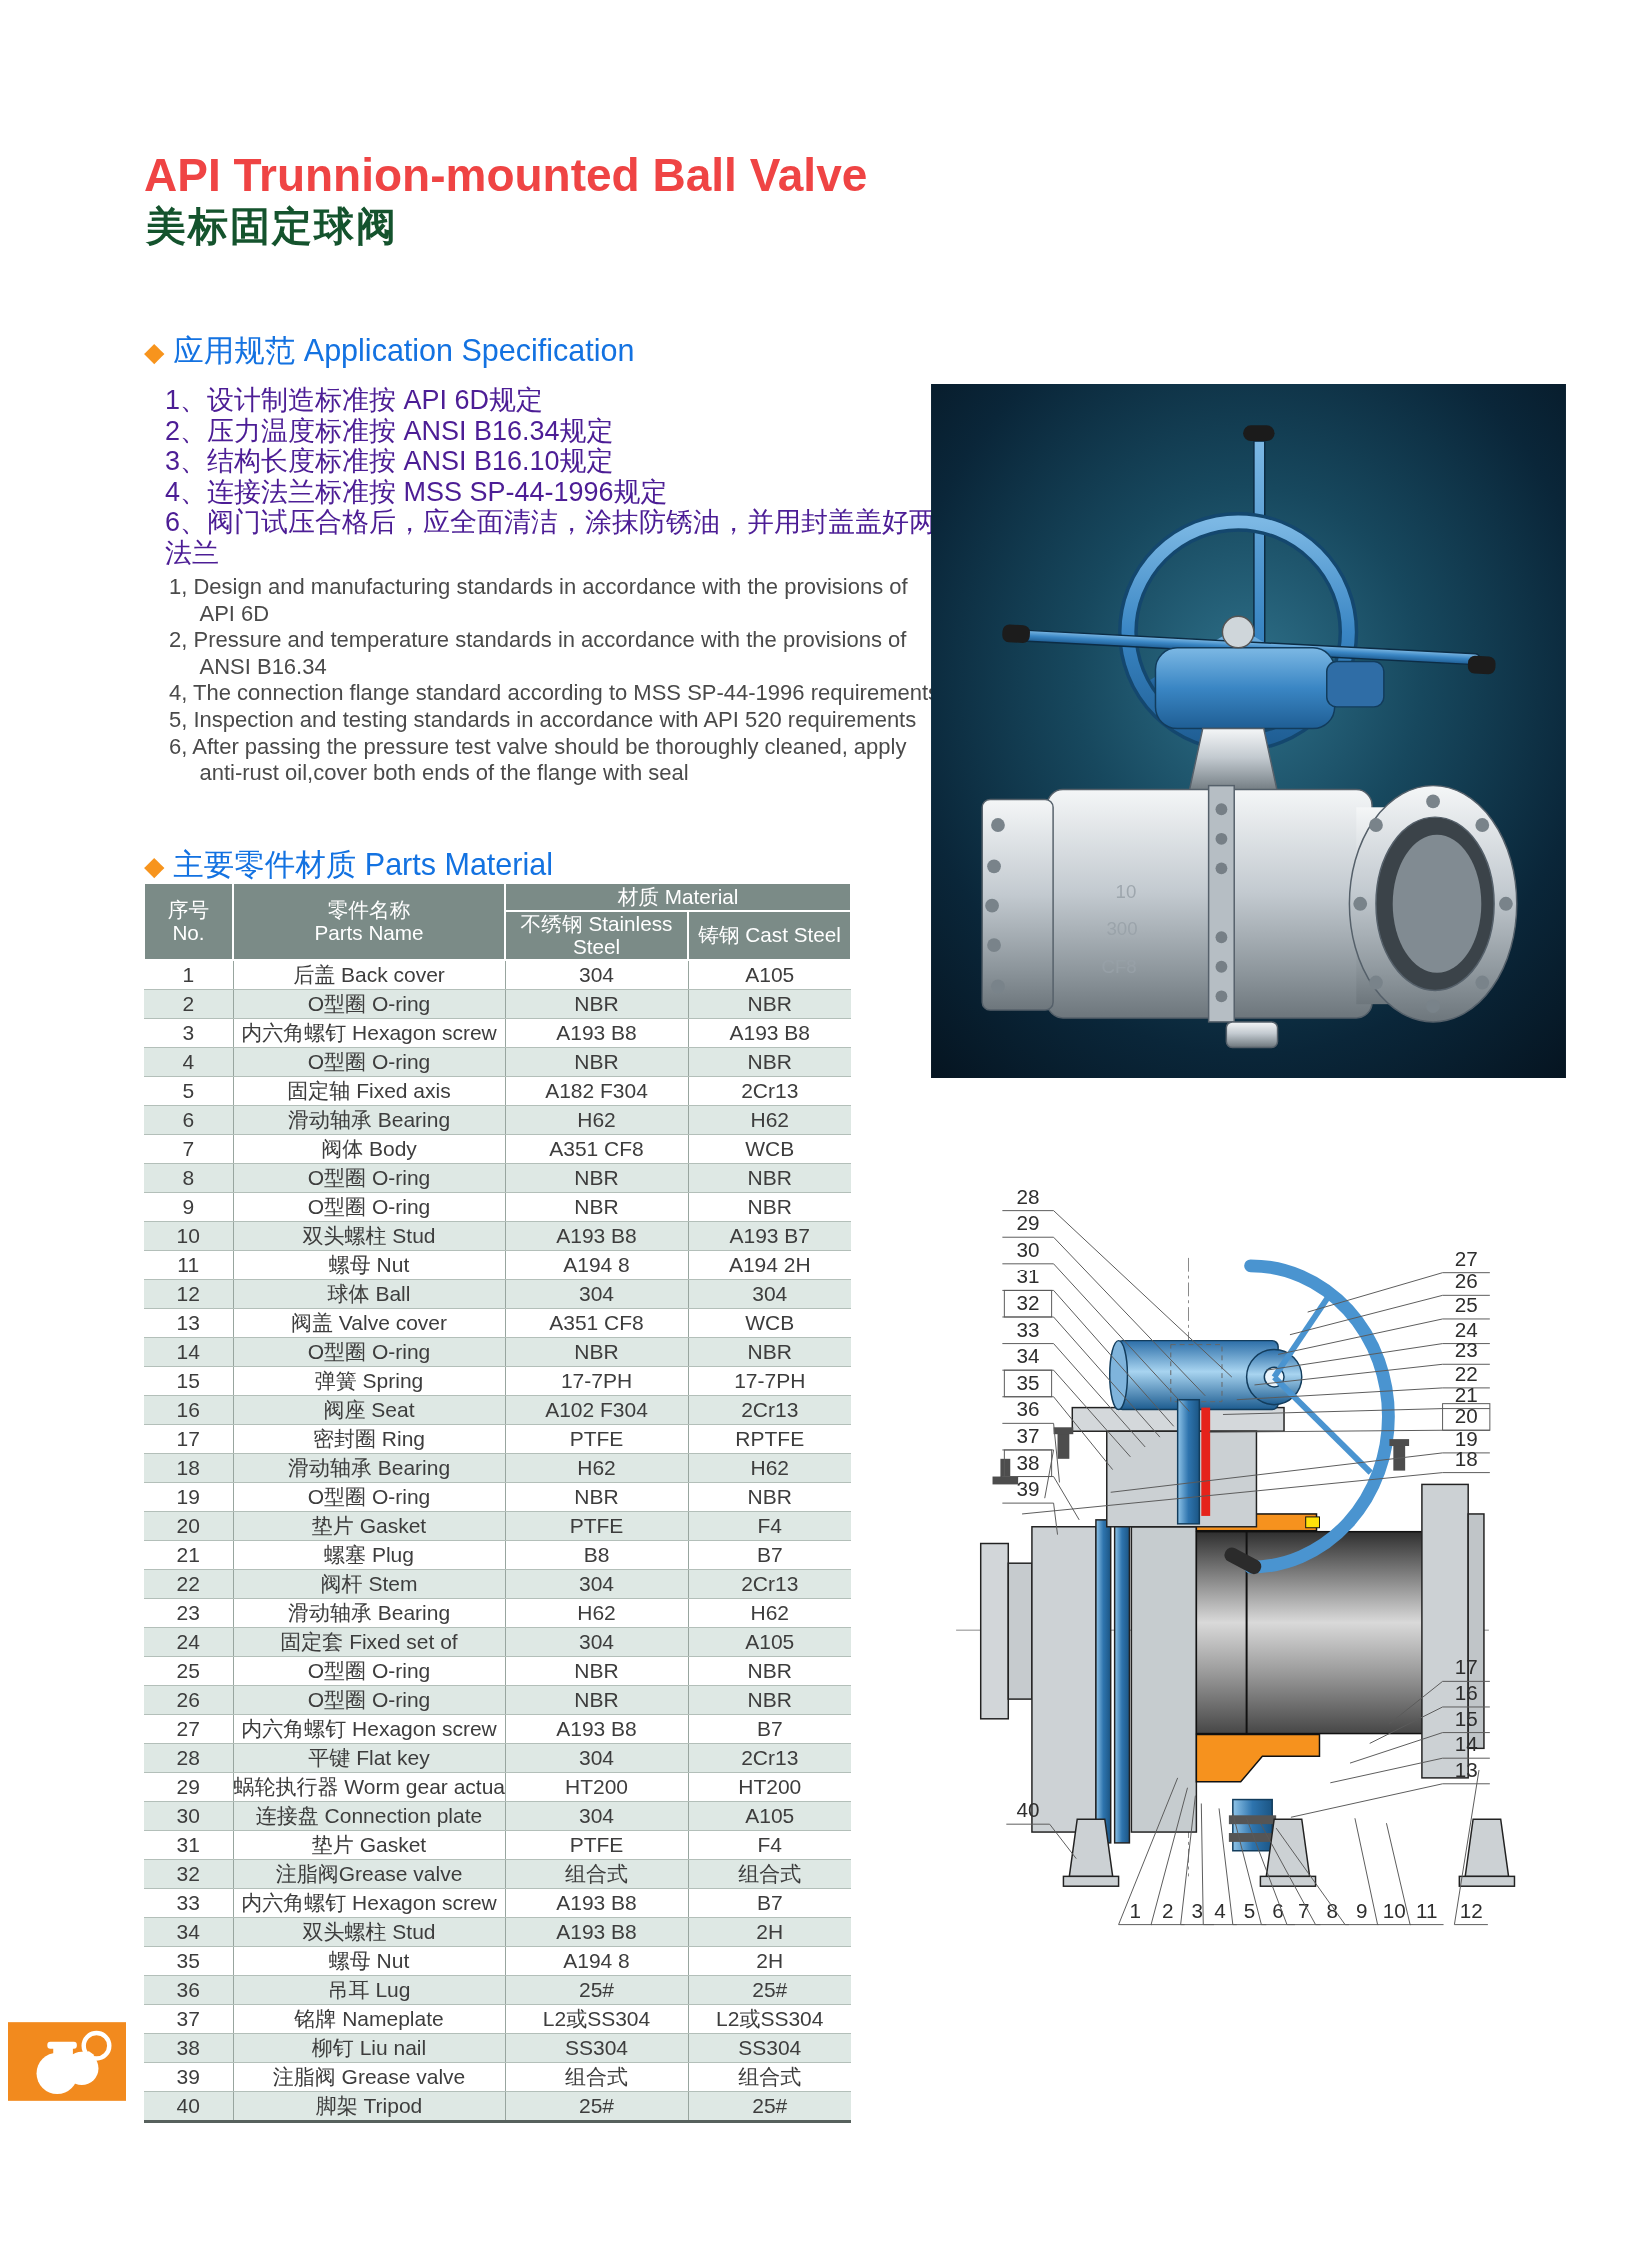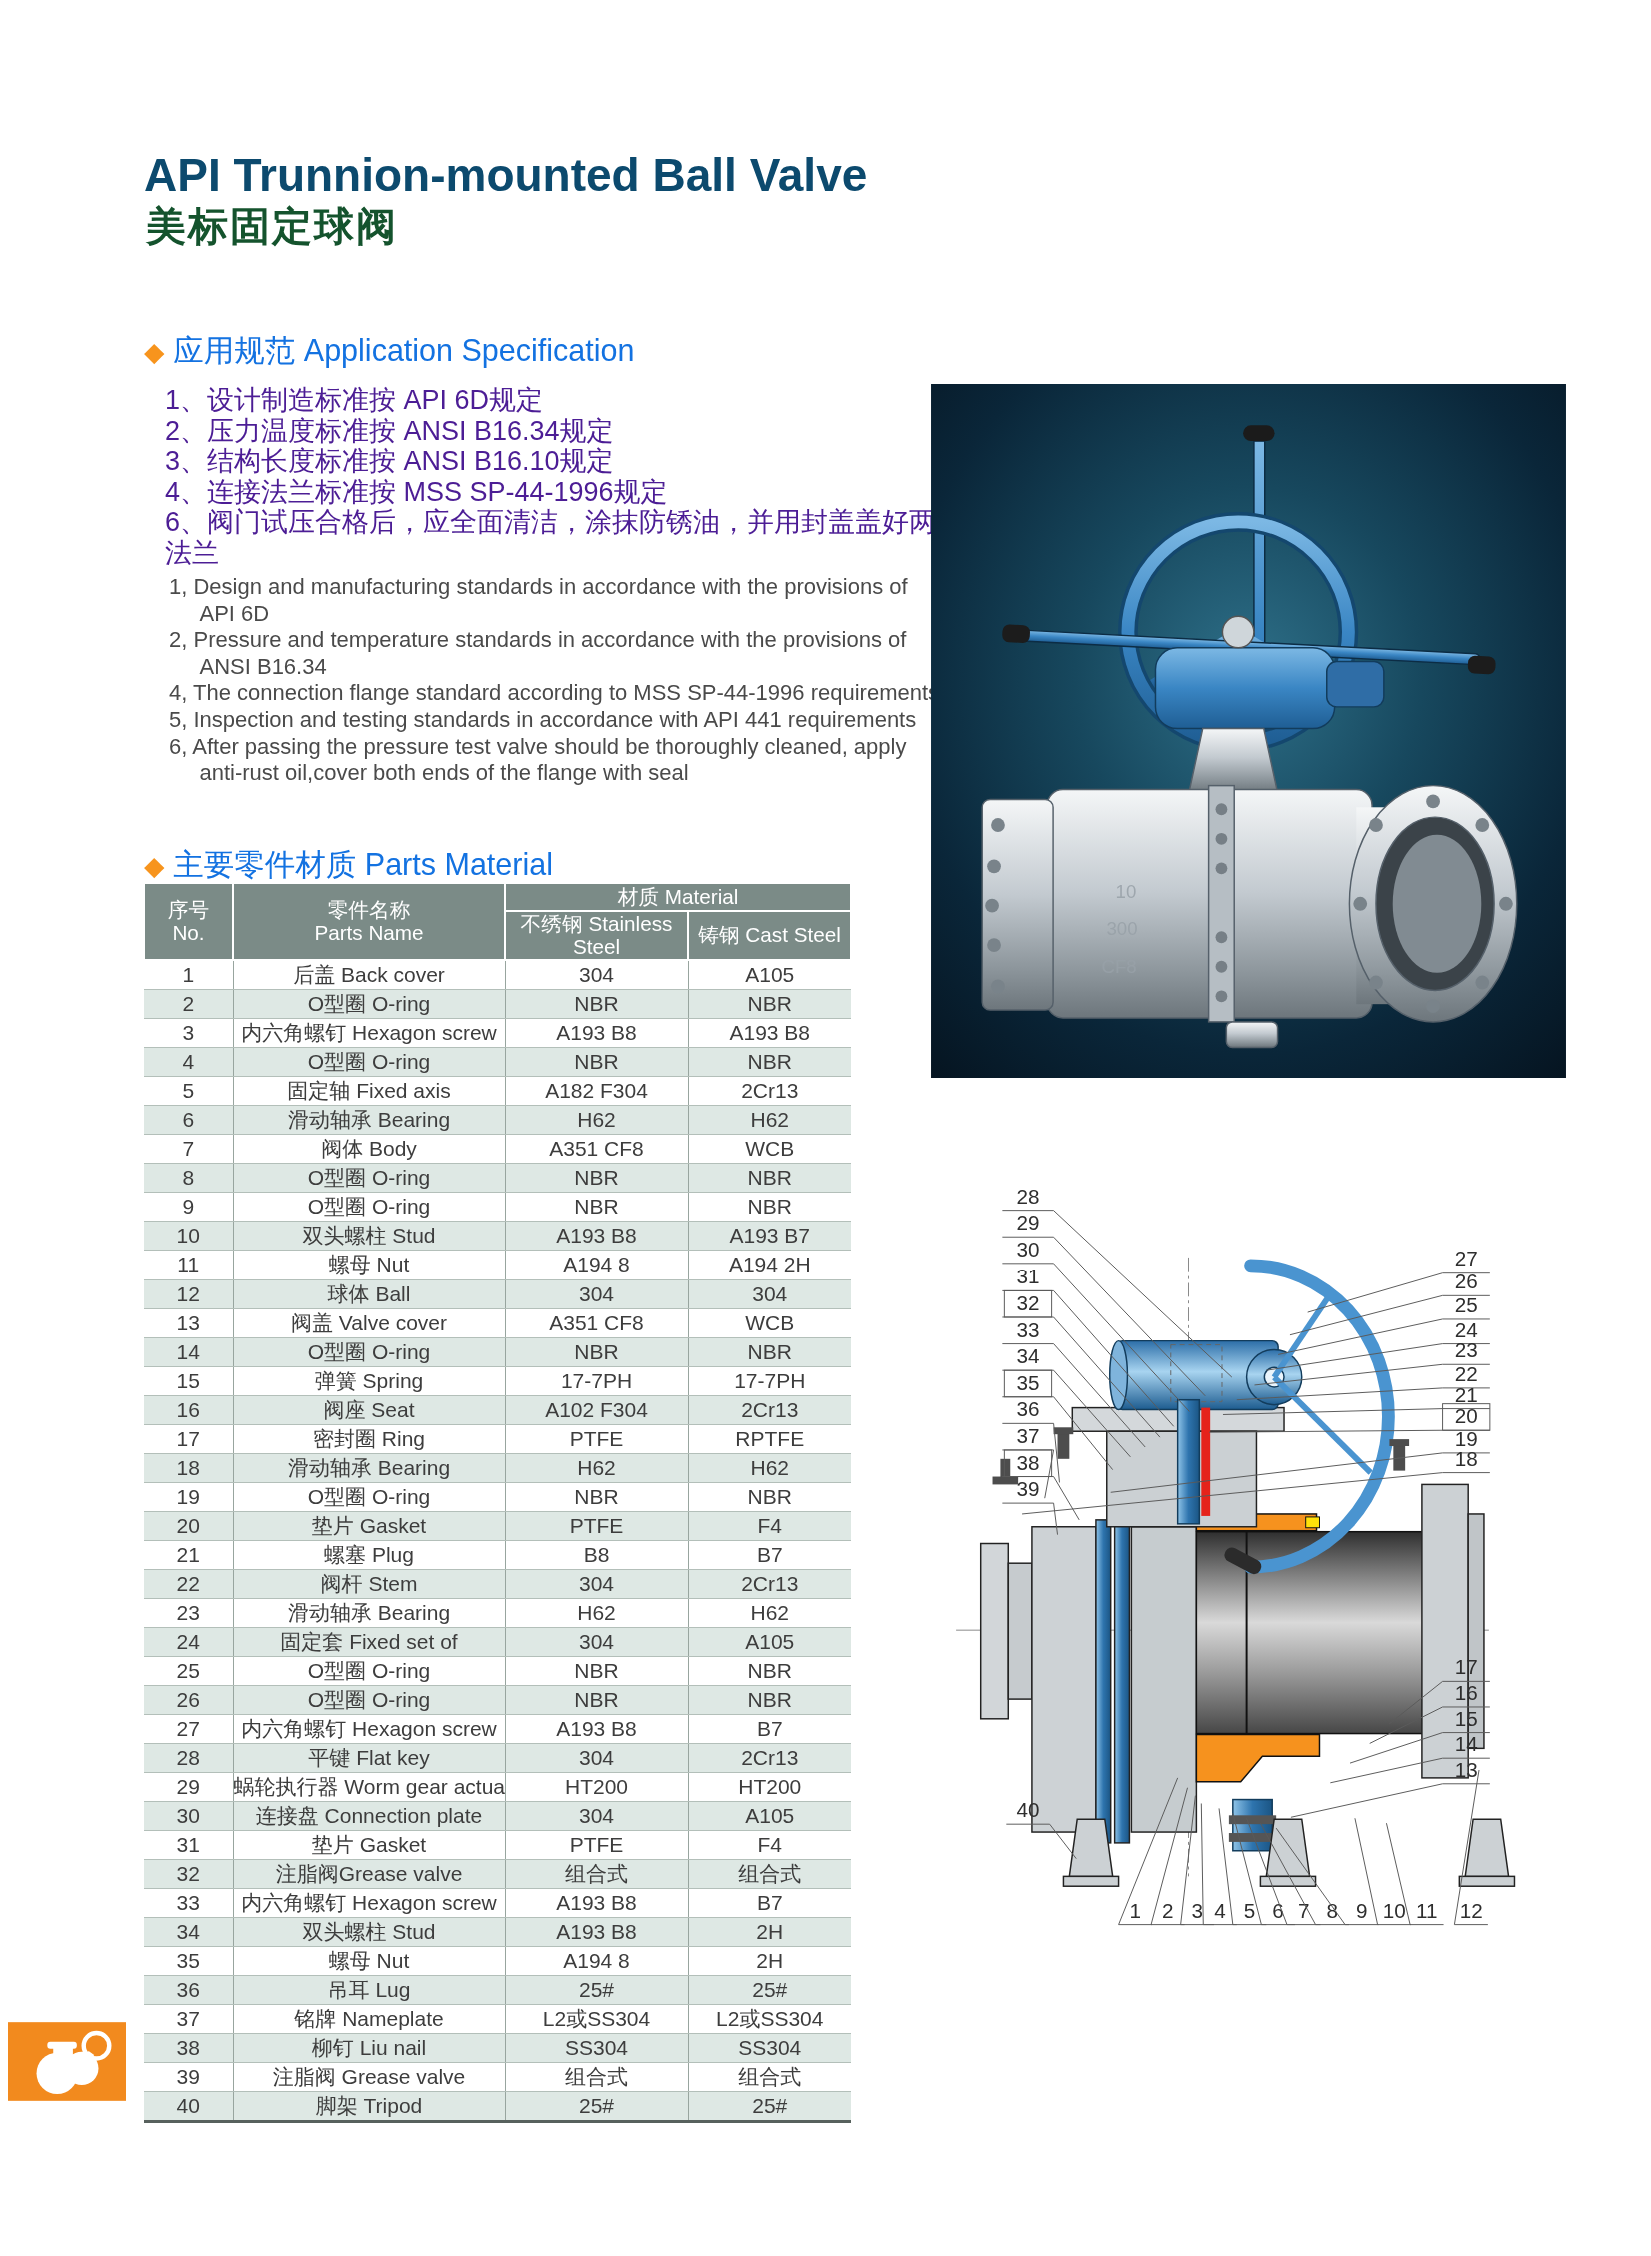--- a/index.html
+++ b/index.html
@@ -1,19 +1,19 @@
 <!DOCTYPE html>
 <html><head>
 <meta charset="utf-8">
 <style>
   *{margin:0;padding:0;box-sizing:border-box}
   html,body{background:#fff}
   .page{position:relative;width:1652px;height:2257px;background:#fff;overflow:hidden;
         font-family:"Liberation Sans","DejaVu Sans",sans-serif;color:#3f3f3f}
-  .title-en{position:absolute;left:144px;top:148px;font-size:46px;font-weight:bold;color:#0c4a6e}
+  .title-en{position:absolute;left:144px;top:148px;font-size:46px;font-weight:bold;color:#ef4444}
   .title-zh{position:absolute;left:146px;top:199px;font-size:40px;font-weight:bold;color:#14532d;letter-spacing:2px}
   .sec{position:absolute;left:144px;display:flex;align-items:center;gap:8.9px}
   .sec .dia{color:#F7941D;font-size:26.6px;line-height:1;transform:translateY(1px)}
   .sec .txt{font-size:30.5px;font-weight:normal;color:#1372E1}
   .sec-app{top:331px}
   .sec-parts{top:845px}
   .list-zh{position:absolute;left:165px;top:385px;width:818px;font-size:27px;line-height:30.5px;color:#4c1d95}
   .list-en{position:absolute;left:169px;top:574px;width:778px;font-size:22px;line-height:26.6px;color:#4a4a4a}
   .list-en .li{padding-left:30.5px;text-indent:-30.5px}
   table.parts{position:absolute;left:143px;top:882px;width:706px;border-collapse:collapse;table-layout:fixed;
@@ -54,21 +54,21 @@
       <div class="li">2、压力温度标准按 ANSI B16.34规定</div>
       <div class="li">3、结构长度标准按 ANSI B16.10规定</div>
       <div class="li">4、连接法兰标准按 MSS SP-44-1996规定</div>
       <div class="li">6、阀门试压合格后，应全面清洁，涂抹防锈油，并用封盖盖好两端法兰</div>
     </div>
 
   <div class="list-en">
       <div class="li">1, Design and manufacturing standards in accordance with the provisions of API 6D</div>
       <div class="li">2, Pressure and temperature standards in accordance with the provisions of ANSI B16.34</div>
       <div class="li">4, The connection flange standard according to MSS SP-44-1996 requirements</div>
-      <div class="li">5, Inspection and testing standards in accordance with API 441 requirements</div>
+      <div class="li">5, Inspection and testing standards in accordance with API 520 requirements</div>
       <div class="li">6, After passing the pressure test valve should be thoroughly cleaned, apply anti-rust oil,cover both ends of the flange with seal</div>
     </div>
 
   <div class="sec sec-parts">
     <span class="dia">◆</span>
     <span class="txt">主要零件材质 Parts Material</span>
   </div>
 
   <table class="parts">
     <colgroup>

